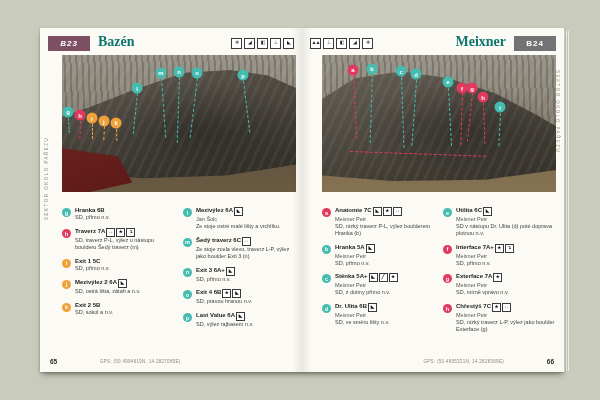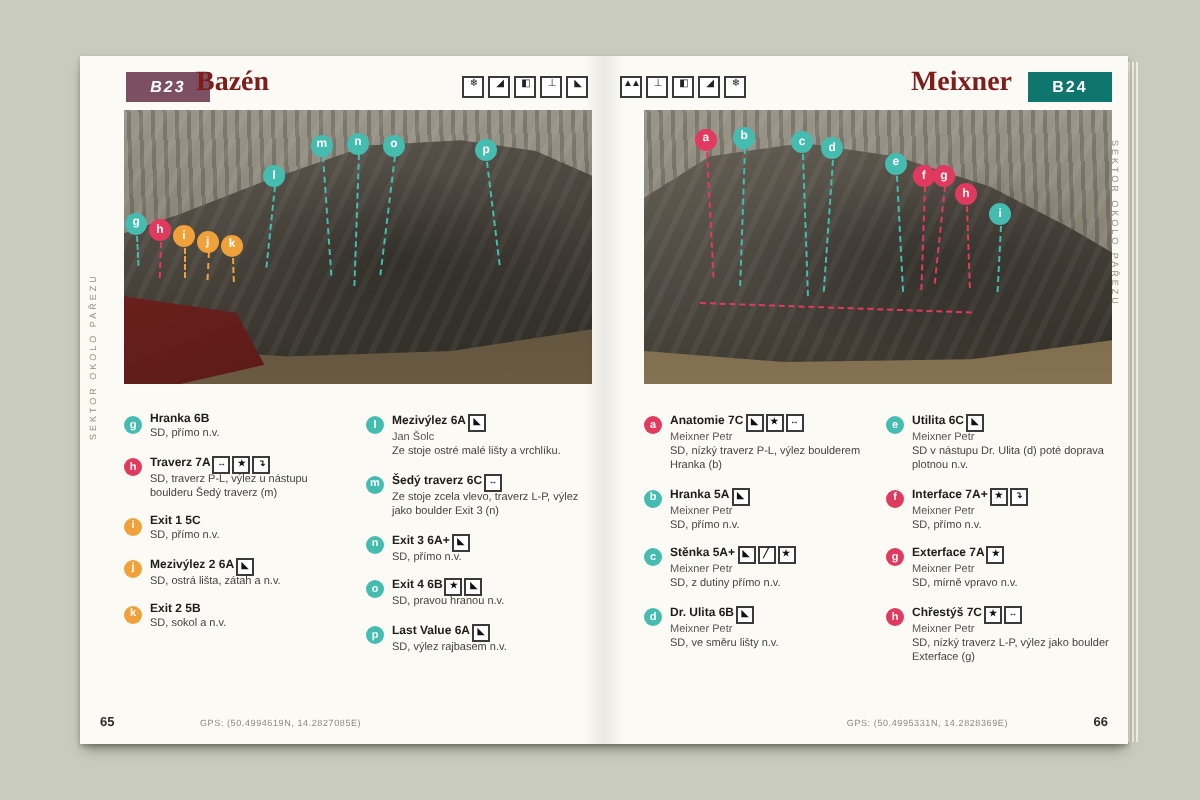--- a/index.html
+++ b/index.html
@@ -7,23 +7,23 @@
   .spread{position:absolute;left:40px;top:28px;width:524px;height:344px;background:#fbfaf4;
           box-shadow:0 4px 6px -2px rgba(50,50,40,.55),0 1px 2px rgba(50,50,40,.3);}
   .edge-stack{position:absolute;left:564px;top:31px;width:5px;height:340px;
           background:repeating-linear-gradient(90deg,#efeee4 0 1px,#c6c5b6 1px 2px);}
   .spine{position:absolute;left:252px;top:0;width:20px;height:100%;
           background:linear-gradient(90deg,rgba(0,0,0,0) 0%,rgba(0,0,0,.07) 50%,rgba(0,0,0,0) 100%);pointer-events:none;}
   .page{position:absolute;top:0;width:262px;height:344px;}
   .page.left{left:0;} .page.right{left:262px;}
   .badge{position:absolute;top:8px;width:42px;height:15px;color:#fff;font-size:8px;font-weight:bold;
          letter-spacing:1px;display:flex;align-items:center;justify-content:center;}
-  .left .badge{left:23px;font-style:italic;} .right .badge{right:8px;}
+  .left .badge{left:8px;font-style:italic;} .right .badge{right:8px;}
   .ptitle{position:absolute;top:6px;font-family:"Liberation Serif",serif;font-weight:bold;
-          font-size:14px;color:#7f1d1d;}
+          font-size:14px;color:#0f766e;}
   .left .ptitle{left:58px;} .right .ptitle{right:58px;}
   .hicons{position:absolute;top:10px;display:flex;gap:2px;}
   .left .hicons{right:8px;} .right .hicons{left:8px;}
   .hicon{width:9px;height:9px;border:1px solid #3a3a3a;font-size:5px;line-height:7px;text-align:center;
          color:#222;background:#fff;overflow:hidden;letter-spacing:-1px;}
   .sidebar-text{position:absolute;top:42px;height:150px;font-size:4.5px;letter-spacing:1.5px;
          color:#8f9080;writing-mode:vertical-rl;white-space:nowrap;}
   .left .sidebar-text{left:4px;transform:rotate(180deg);}
   .right .sidebar-text{right:4px;}
   .photo{position:absolute;top:27px;width:234px;height:137px;overflow:hidden;background:#8b8678;}
@@ -188,21 +188,21 @@
               </div>
             </div>
           </div>
       </div>
 
       <div class="pagenum">65</div>
       <div class="gps">GPS: (50.4994619N, 14.2827085E)</div>
     </div>
 
     <div class="page right">
-      <div class="badge" style="background: #0f766e;">B24</div>
+      <div class="badge" style="background: #737373;">B24</div>
       <div class="ptitle">Meixner</div>
       <div class="hicons" id="rp-icons">
           <span class="hicon">▲▲</span>
           <span class="hicon">⊥</span>
           <span class="hicon">◧</span>
           <span class="hicon">◢</span>
           <span class="hicon">❄</span>
         </div>
       <div class="sidebar-text">SEKTOR OKOLO PAŘEZU</div>
 

